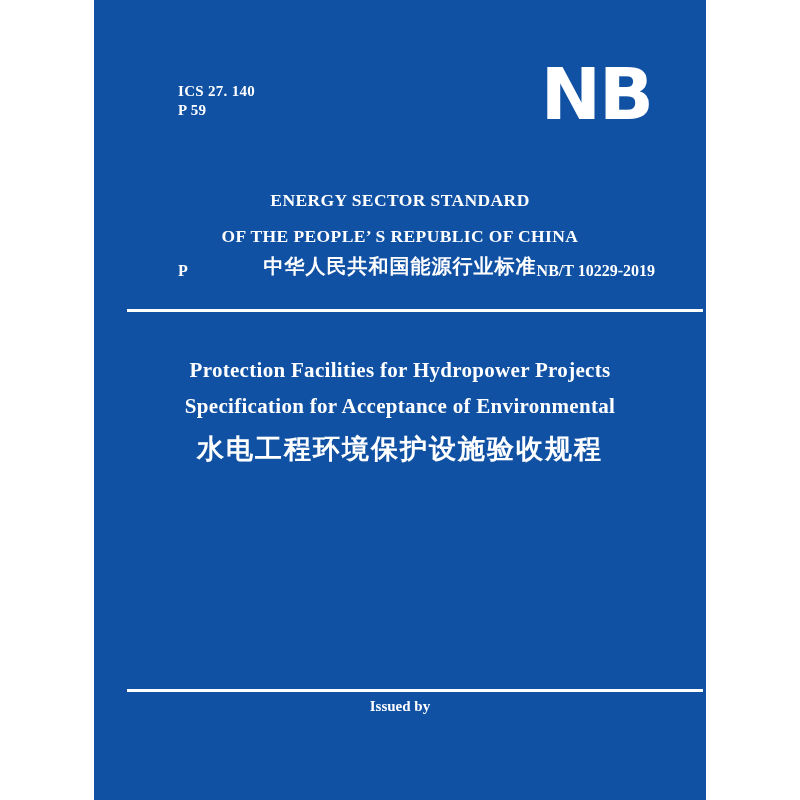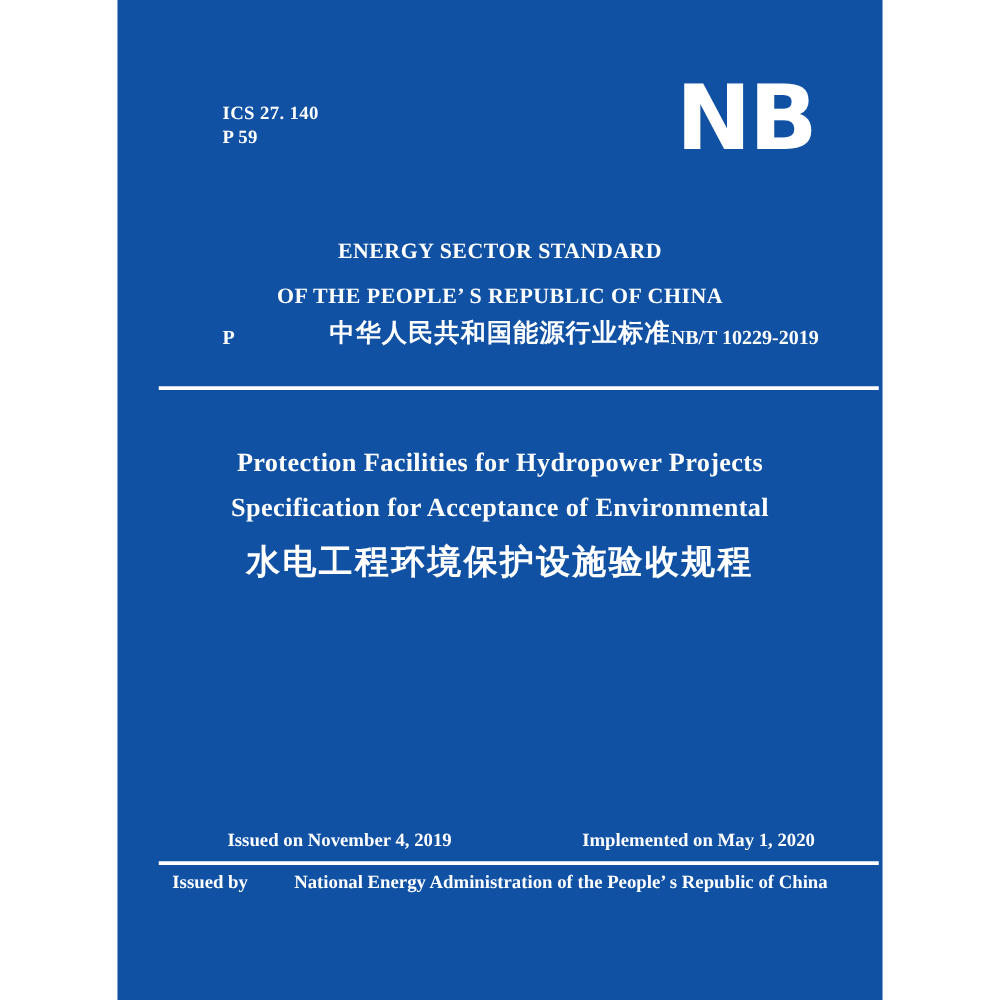--- a/index.html
+++ b/index.html
@@ -126,26 +126,21 @@
     </div>
 
     <div class="rule rule-top"></div>
 
     <div class="title-block">
       <div class="en">Protection Facilities for Hydropower Projects</div>
       <div class="en">Specification for Acceptance of Environmental</div>
       <div class="zh">水电工程环境保护设施验收规程</div>
     </div>
 
-    <div class="dates-row">
-      <span>Issued on November 4, 2019</span>
-      <span>Implemented on May 1, 2020</span>
-    </div>
 
     <div class="rule rule-bottom"></div>
 
     <div class="issued-by-row">
       <span>Issued by</span>
-      <span>National Energy Administration of the People’ s Republic of China</span>
     </div>
 
   </div>
 </div>
 
 </body></html>

